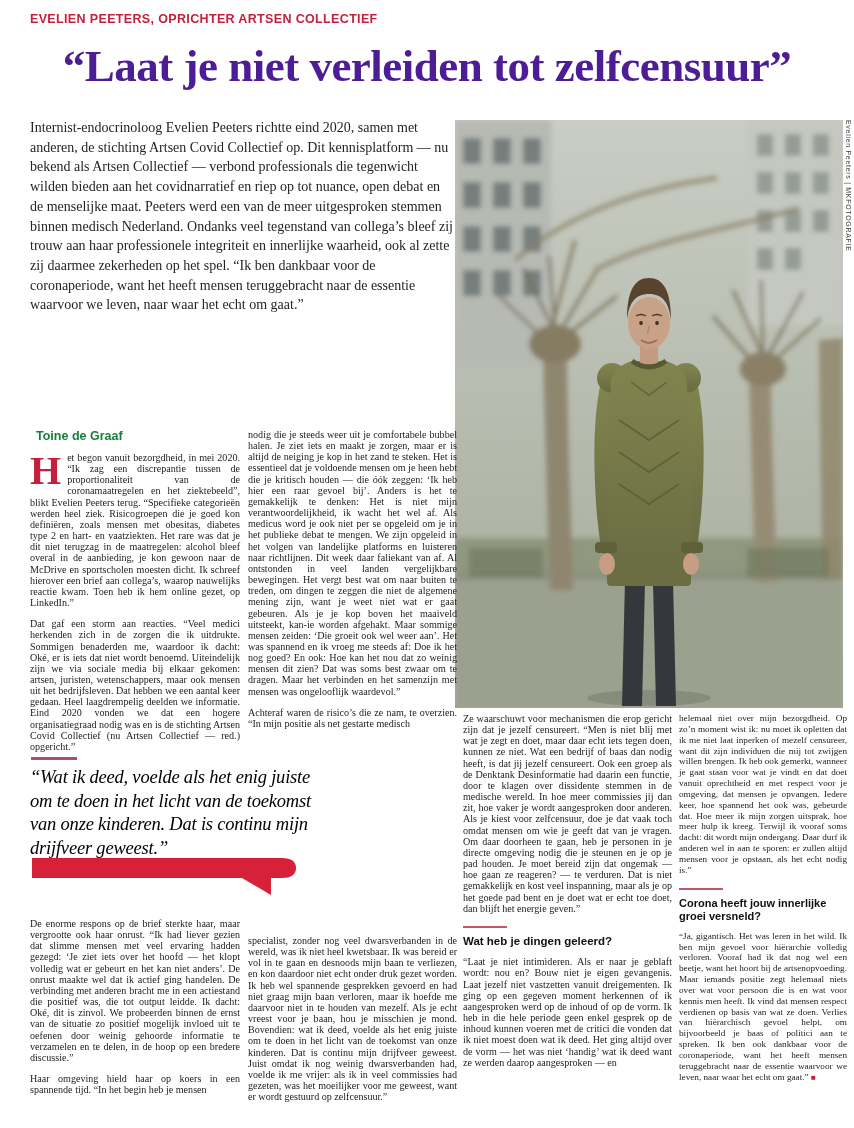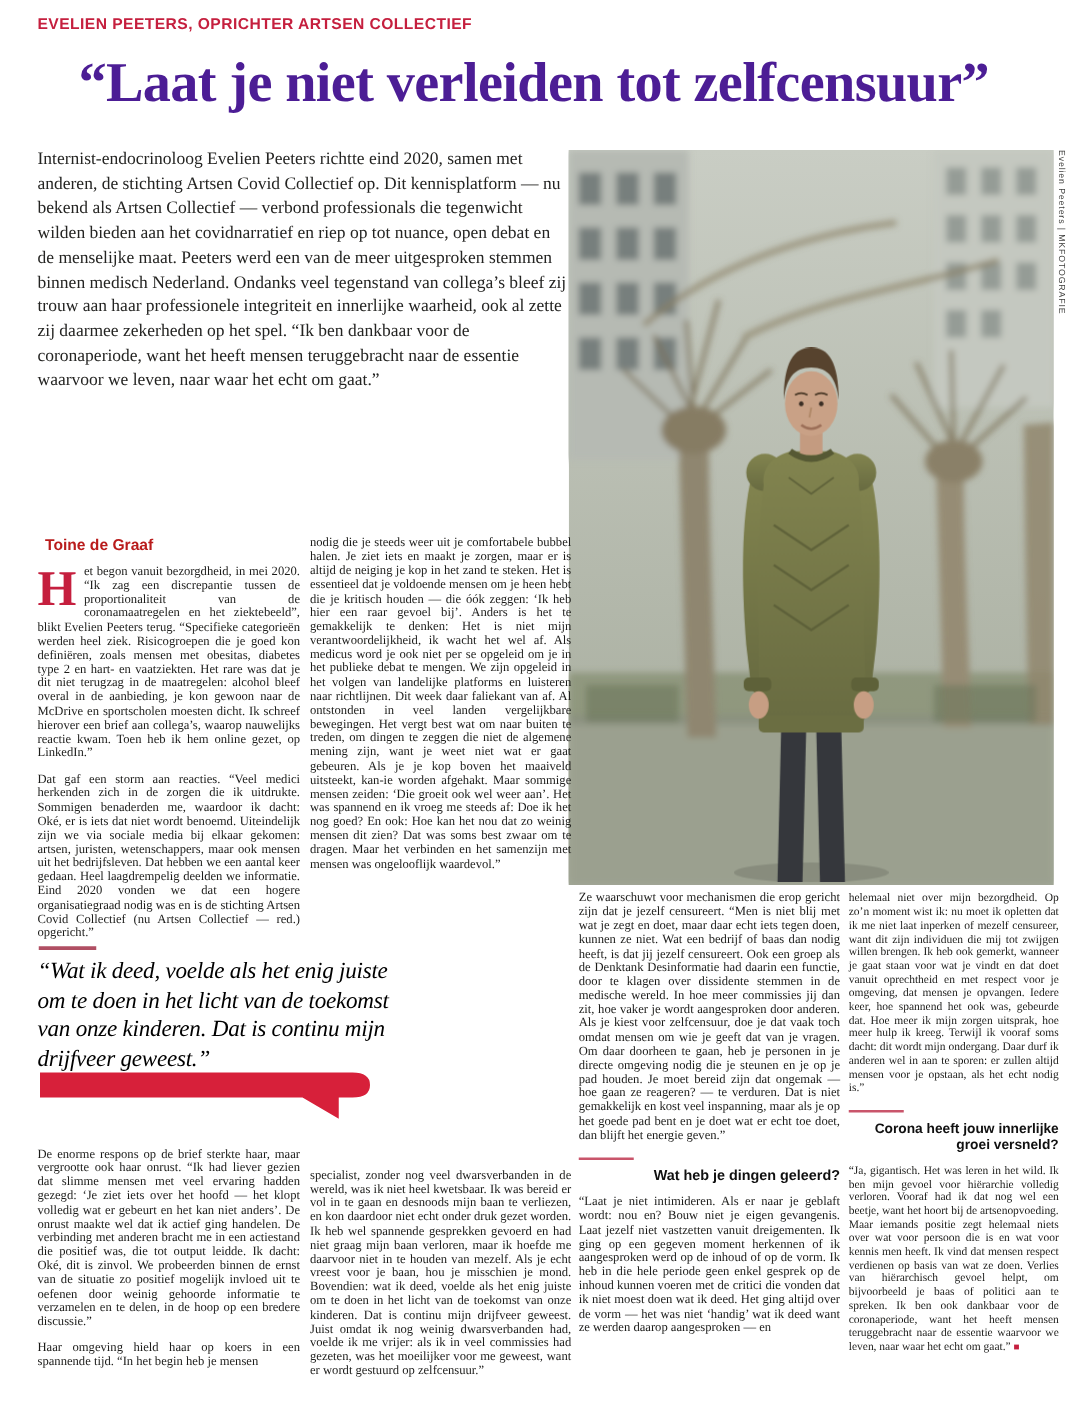--- a/index.html
+++ b/index.html
@@ -7,38 +7,38 @@
         font-family:"Liberation Serif","DejaVu Serif",serif;color:#1c1c1a;padding-left:48px;}
   .abs{position:absolute;}
   .kicker{left:30px;top:12px;font:700 12.5px/15px "Liberation Sans","DejaVu Sans",sans-serif;
           color:#c51f3e;letter-spacing:.35px;}
   .headline{left:16px;top:40px;width:822px;text-align:center;
             font:700 45px/52px "Liberation Serif","DejaVu Serif",serif;color:#4c1d95;letter-spacing:-.5px;}
   .intro{left:30px;top:118px;width:424px;font-size:14px;line-height:19.7px;color:#242422;}
   .photo-wrap{left:455px;top:120px;width:388px;height:588px;}
   .credit{left:845px;top:120px;writing-mode:vertical-rl;font:400 7px "Liberation Sans","DejaVu Sans",sans-serif;
           letter-spacing:.7px;color:#3d3d3b;white-space:nowrap;}
-  .author{left:36px;top:429px;font:700 12.5px/14px "Liberation Sans","DejaVu Sans",sans-serif;color:#b91c1c;}
+  .author{left:36px;top:429px;font:700 12.5px/14px "Liberation Sans","DejaVu Sans",sans-serif;color:#15803d;}
   .col{font-size:10.1px;line-height:11.15px;text-align:justify;hyphens:auto;-webkit-hyphens:auto;}
   .col p{margin:0 0 10px 0;}
   .c1t{left:30px;top:452px;width:210px;}
   .c2t{left:248px;top:429px;width:209px;}
   .c1b{left:30px;top:918px;width:210px;}
   .c2b{left:248px;top:935px;width:209px;}
   .c3{left:463px;top:713px;width:209px;}
   .c4{left:679px;top:713px;width:168px;font-size:9.2px;line-height:10.85px;}
   .dc{float:left;font:700 40px/33px "Liberation Serif","DejaVu Serif",serif;color:#c51f3e;
       margin:2px 6px 0 0;}
   .pq-rule{left:31px;top:757px;width:46px;height:3px;background:#b04f63;}
   .pq{left:30px;top:766px;width:300px;font-style:italic;font-size:18.5px;line-height:23.5px;
       color:#000000;letter-spacing:-.2px;}
   .bubble{left:30px;top:857px;}
   .subhead-rule{width:44px;height:2px;background:#c9556b;margin:12px 0 7px 0;}
   h3.subhead{margin:0 0 8px 0;font:700 11.5px/13.5px "Liberation Sans","DejaVu Sans",sans-serif;color:#101010;
-             text-align:right;}
+             text-align:left;}
   .c4 h3.subhead{font-size:11px;line-height:13px;}
   .run-i{}
   .endmark{color:#c51f3e;font-size:8px;font-family:"Liberation Sans","DejaVu Sans",sans-serif;}
 </style>
 </head>
 <body>
 
 <div class="page">
 
   <div class="abs kicker">EVELIEN PEETERS, OPRICHTER ARTSEN COLLECTIEF</div>
@@ -166,20 +166,21 @@
 
   <div class="abs author">Toine de Graaf</div>
 
   <div class="abs col c1t">
     <p><span class="dc">H</span><span>et begon vanuit bezorgdheid, in mei 2020. “Ik zag een discrepantie tussen de proportionaliteit van de coronamaatregelen en het ziektebeeld”, blikt Evelien Peeters terug. “Specifieke categorieën werden heel ziek. Risicogroepen die je goed kon definiëren, zoals mensen met obesitas, diabetes type 2 en hart- en vaatziekten. Het rare was dat je dit niet terugzag in de maatregelen: alcohol bleef overal in de aanbieding, je kon gewoon naar de McDrive en sportscholen moesten dicht. Ik schreef hierover een brief aan collega’s, waarop nauwelijks reactie kwam. Toen heb ik hem online gezet, op LinkedIn.”</span></p>
     <p>Dat gaf een storm aan reacties. “Veel medici herkenden zich in de zorgen die ik uitdrukte. Sommigen benaderden me, waardoor ik dacht: Oké, er is iets dat niet wordt benoemd. Uiteindelijk zijn we via sociale media bij elkaar gekomen: artsen, juristen, wetenschappers, maar ook mensen uit het bedrijfsleven. Dat hebben we een aantal keer gedaan. Heel laagdrempelig deelden we informatie. Eind 2020 vonden we dat een hogere organisatiegraad nodig was en is de stichting Artsen Covid Collectief (nu Artsen Collectief — red.) opgericht.”</p>
   </div>
 
   <div class="abs col c2t">
     <p>nodig die je steeds weer uit je comfortabele bubbel halen. Je ziet iets en maakt je zorgen, maar er is altijd de neiging je kop in het zand te steken. Het is essentieel dat je voldoende mensen om je heen hebt die je kritisch houden — die óók zeggen: ‘Ik heb hier een raar gevoel bij’. Anders is het te gemakkelijk te denken: Het is niet mijn verantwoordelijkheid, ik wacht het wel af. Als medicus word je ook niet per se opgeleid om je in het publieke debat te mengen. We zijn opgeleid in het volgen van landelijke platforms en luisteren naar richtlijnen. Dit week daar faliekant van af. Al ontstonden in veel landen vergelijkbare bewegingen. Het vergt best wat om naar buiten te treden, om dingen te zeggen die niet de algemene mening zijn, want je weet niet wat er gaat gebeuren. Als je je kop boven het maaiveld uitsteekt, kan-ie worden afgehakt. Maar sommige mensen zeiden: ‘Die groeit ook wel weer aan’. Het was spannend en ik vroeg me steeds af: Doe ik het nog goed? En ook: Hoe kan het nou dat zo weinig mensen dit zien? Dat was soms best zwaar om te dragen. Maar het verbinden en het samenzijn met mensen was ongelooflijk waardevol.”</p>
+    <p>Achteraf waren de risico’s die ze nam, te overzien. “In mijn positie als net gestarte medisch</p>
   </div>
 
   <div class="abs pq-rule"></div>
   <div class="abs pq">“Wat ik deed, voelde als het enig juiste om te doen in het licht van de toekomst van onze kinderen. Dat is continu mijn drijfveer geweest.”</div>
   <div class="abs bubble">
     <svg width="268" height="42" viewBox="0 0 268 42" xmlns="http://www.w3.org/2000/svg" aria-hidden="true">
       <path d="M2,1 L252,1 Q266,1 266,11 Q266,21 252,21 L241,21 L241,38 L212,21 L2,21 Z" fill="#d7203a"></path>
     </svg>
   </div>
 

